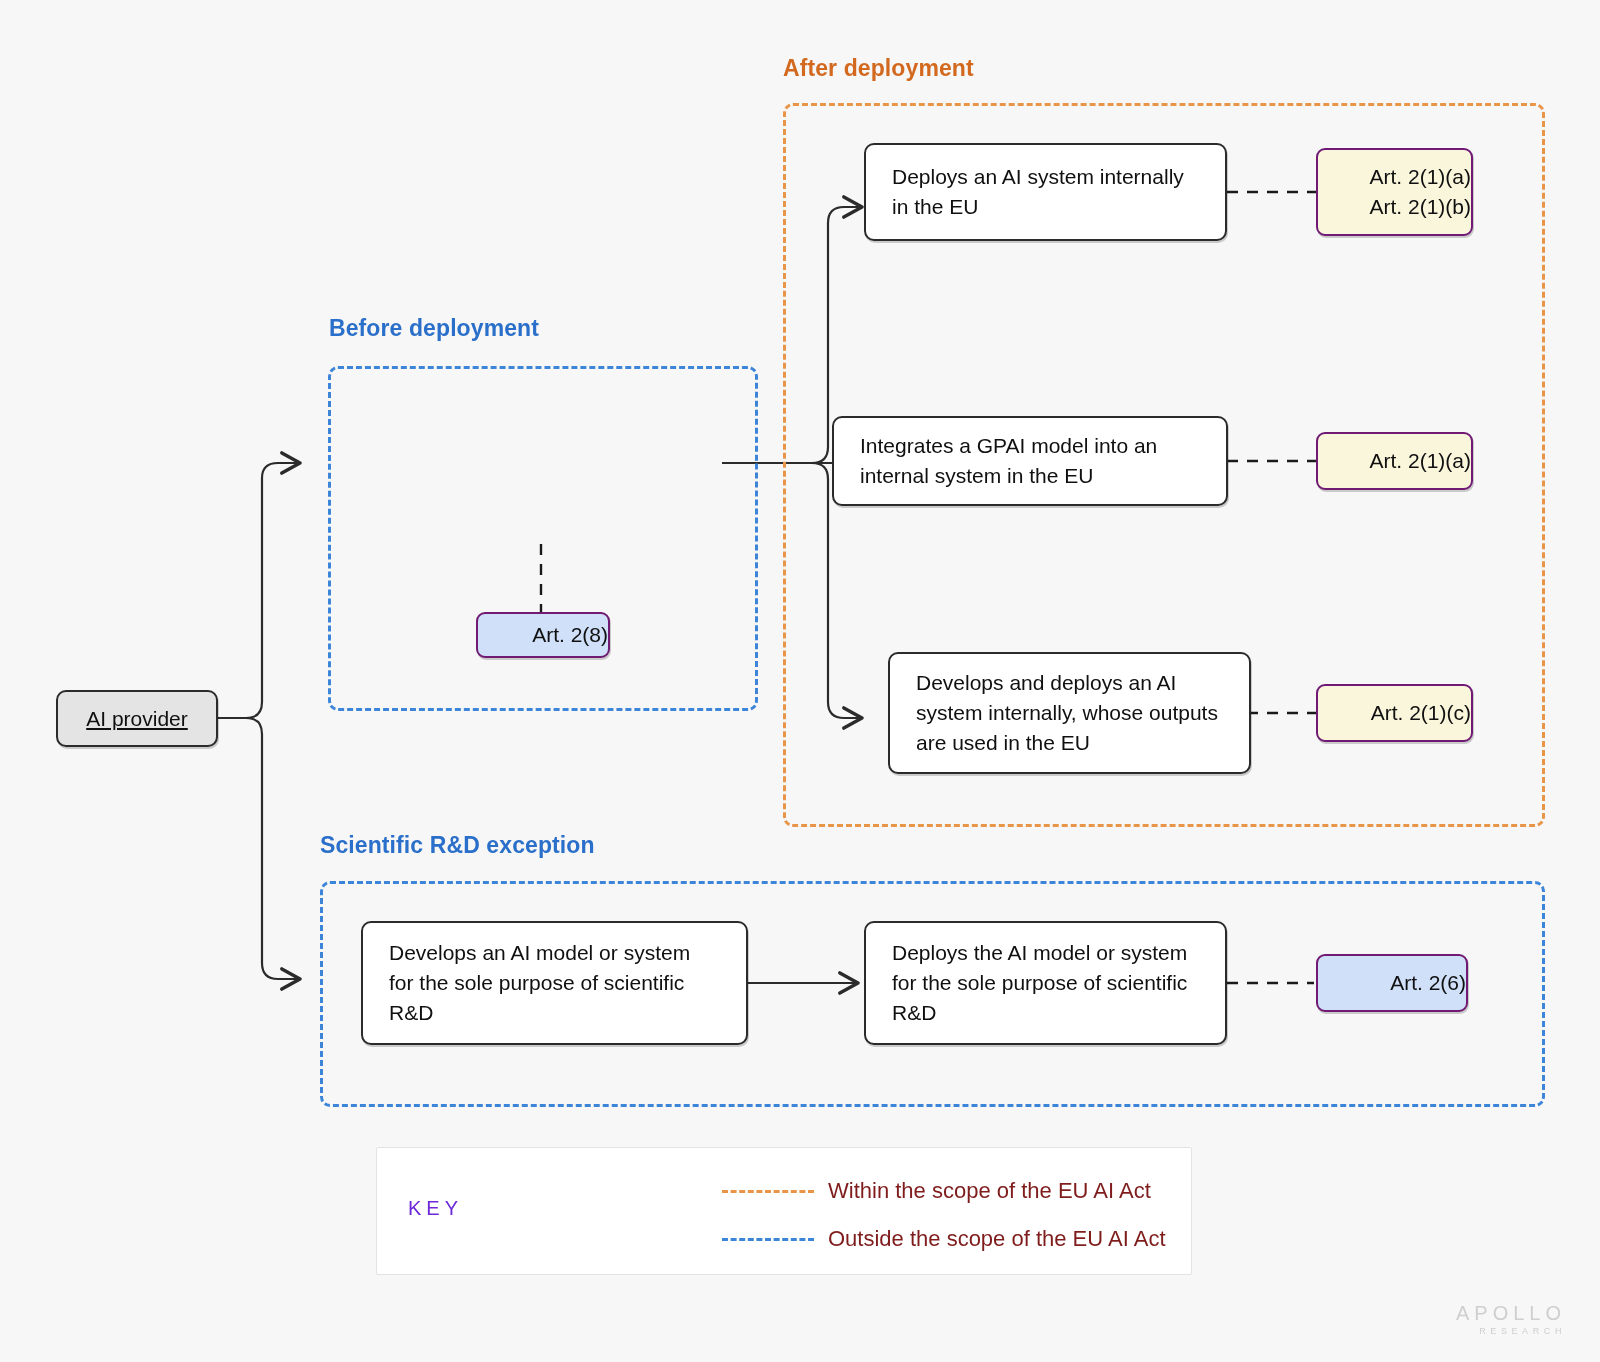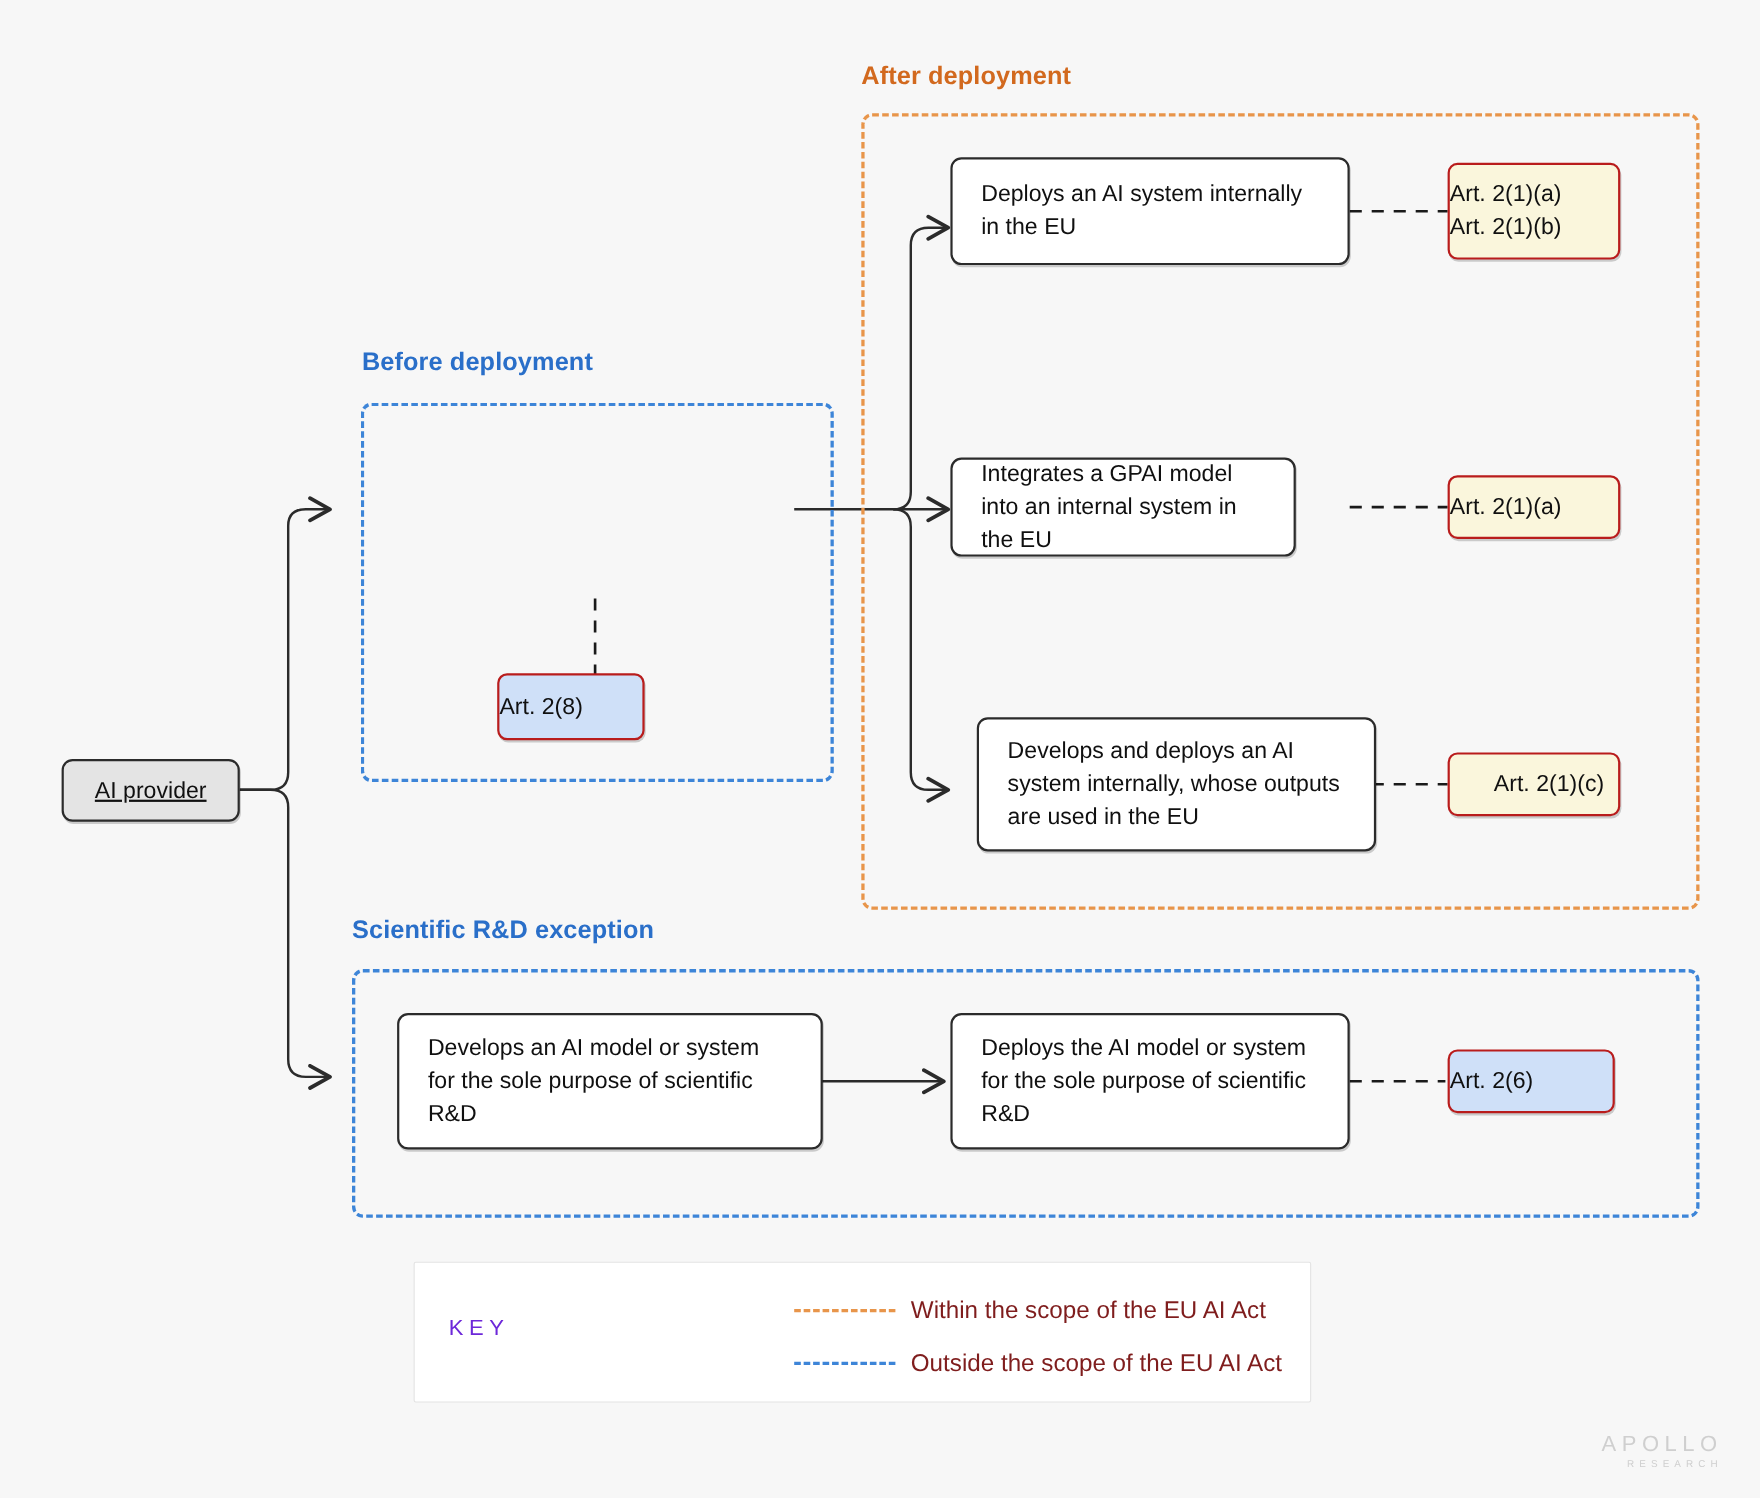--- a/index.html
+++ b/index.html
@@ -28,22 +28,22 @@
     background:#ffffff;border:2px solid #2b2b2b;border-radius:10px;
     display:flex;align-items:center;
     padding:0 26px;
     font-size:21px;line-height:1.42;color:#101010;
     box-shadow:1px 2px 0 rgba(0,0,0,.18);
   }
   .node-grey{background:#e4e4e4;justify-content:center;padding:0 14px;text-decoration:underline;}
 
   .tag{
     position:absolute;box-sizing:border-box;
-    border:2px solid #b91c1c;border-radius:9px;
-    display:flex;flex-direction:column;align-items:flex-start;justify-content:center;
+    border:2px solid #701a75;border-radius:9px;
+    display:flex;flex-direction:column;align-items:flex-end;justify-content:center;
     font-size:21px;line-height:1.42;color:#101010;
     box-shadow:1px 2px 0 rgba(0,0,0,.18);
     text-align:center;
   }
   .tag-yellow{background:#faf6dc;}
   .tag-blue{background:#cfe0f8;}
 
   
   .key-panel{
     position:absolute;box-sizing:border-box;
@@ -104,38 +104,38 @@
   <div class="group-frame frame-orange" style="left:783px;top:103px;width:762px;height:724px;"></div>
 
   <div class="node" style="left:864px;top:143px;width:363px;height:98px;">
     <span>Deploys an AI system internally in the EU</span>
   </div>
   <div class="tag tag-yellow" style="left:1316px;top:148px;width:157px;height:88px;">
     <span>Art. 2(1)(a)</span>
     <span>Art. 2(1)(b)</span>
   </div>
 
-  <div class="node" style="left:864px;top:416px;width:314px;height:90px;">
+  <div class="node" style="left:832px;top:416px;width:396px;height:90px;">
     <span>Integrates a GPAI model into an internal system in the EU</span>
   </div>
   <div class="tag tag-yellow" style="left:1316px;top:432px;width:157px;height:58px;">
     <span>Art. 2(1)(a)</span>
   </div>
 
   <div class="node" style="left:864px;top:652px;width:363px;height:122px;margin-left:24px;">
     <span>Develops and deploys an AI system internally, whose outputs are used in the EU</span>
   </div>
   <div class="tag tag-yellow" style="left:1316px;top:684px;width:157px;height:58px;padding-left:40px;">
     <span>Art. 2(1)(c)</span>
   </div>
 
   <div class="group-label label-blue" style="left:329px;top:315px;">Before deployment</div>
   <div class="group-frame frame-blue" style="left:328px;top:366px;width:430px;height:345px;"></div>
 
-  <div class="tag tag-blue" style="left:452px;top:612px;width:134px;height:61px;">
+  <div class="tag tag-blue" style="left:476px;top:612px;width:134px;height:46px;">
     <span>Art. 2(8)</span>
   </div>
 
   <div class="node node-grey" style="left:56px;top:690px;width:162px;height:57px;">
     <span>AI provider</span>
   </div>
 
   <div class="group-label label-blue" style="left:320px;top:832px;">Scientific R&amp;D exception</div>
   <div class="group-frame frame-blue" style="left:320px;top:881px;width:1225px;height:226px;"></div>
 

